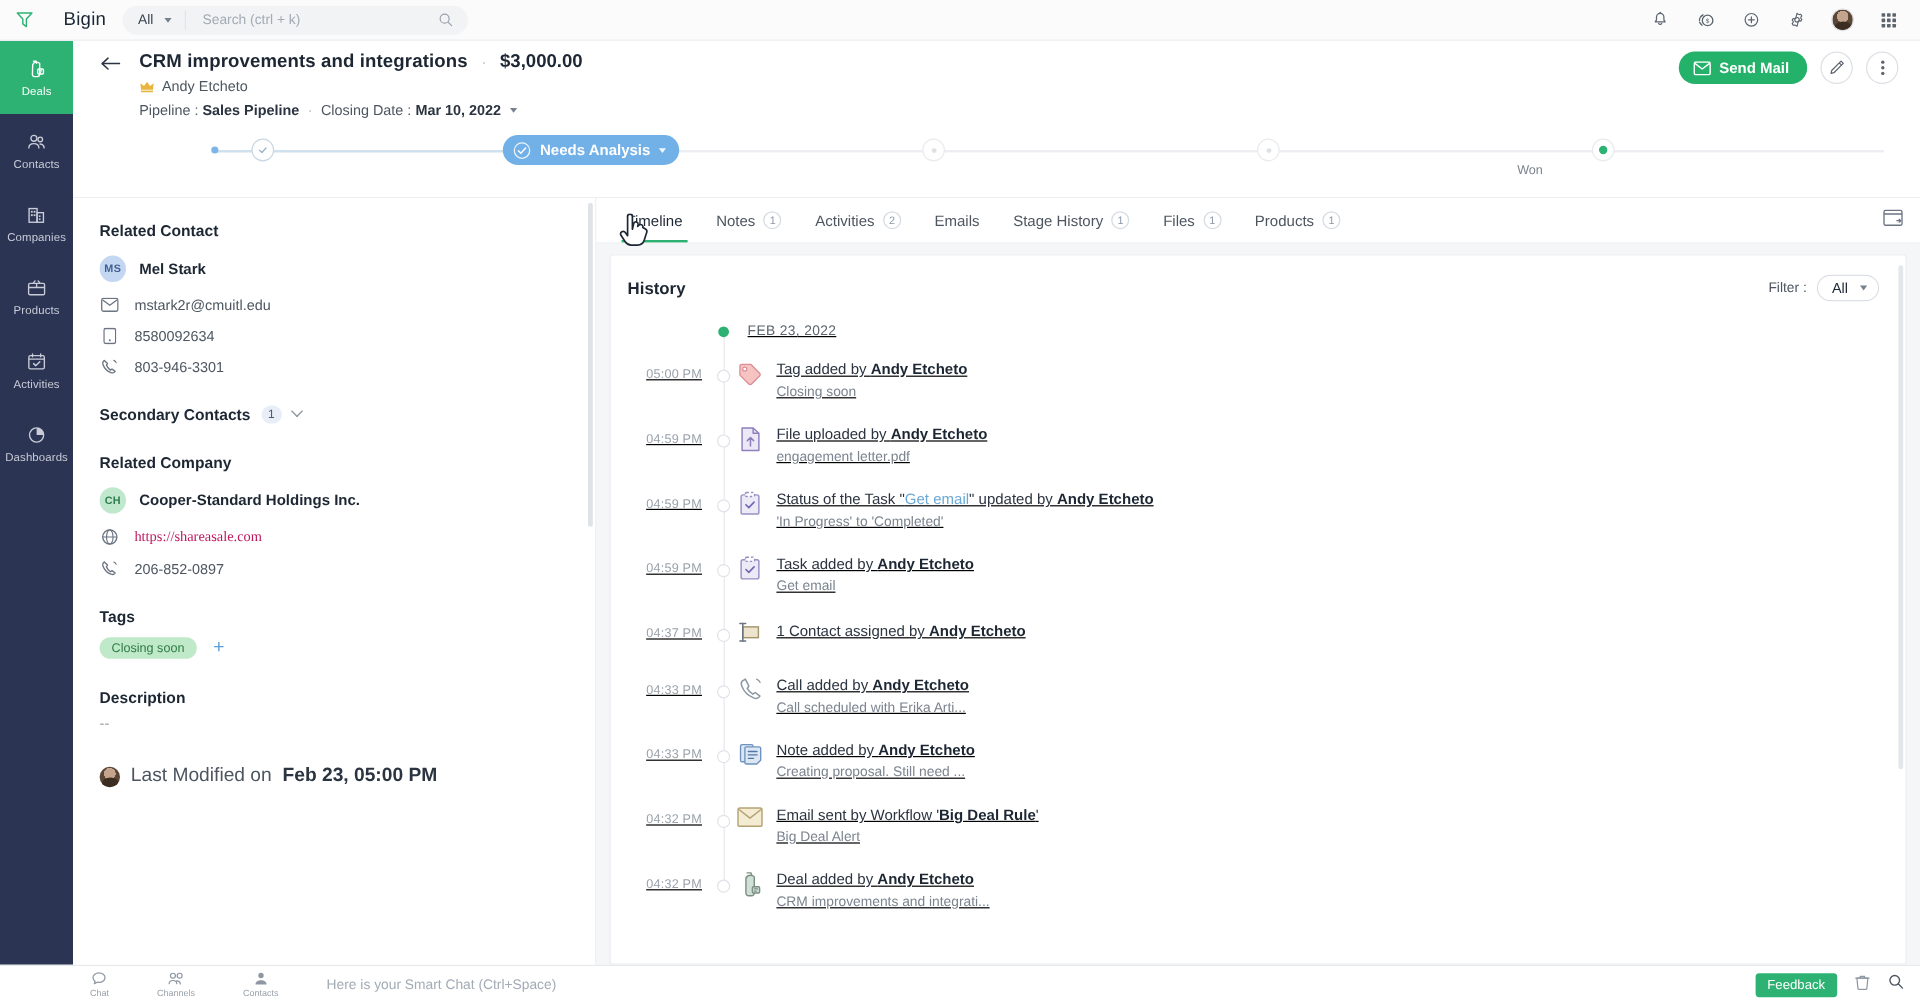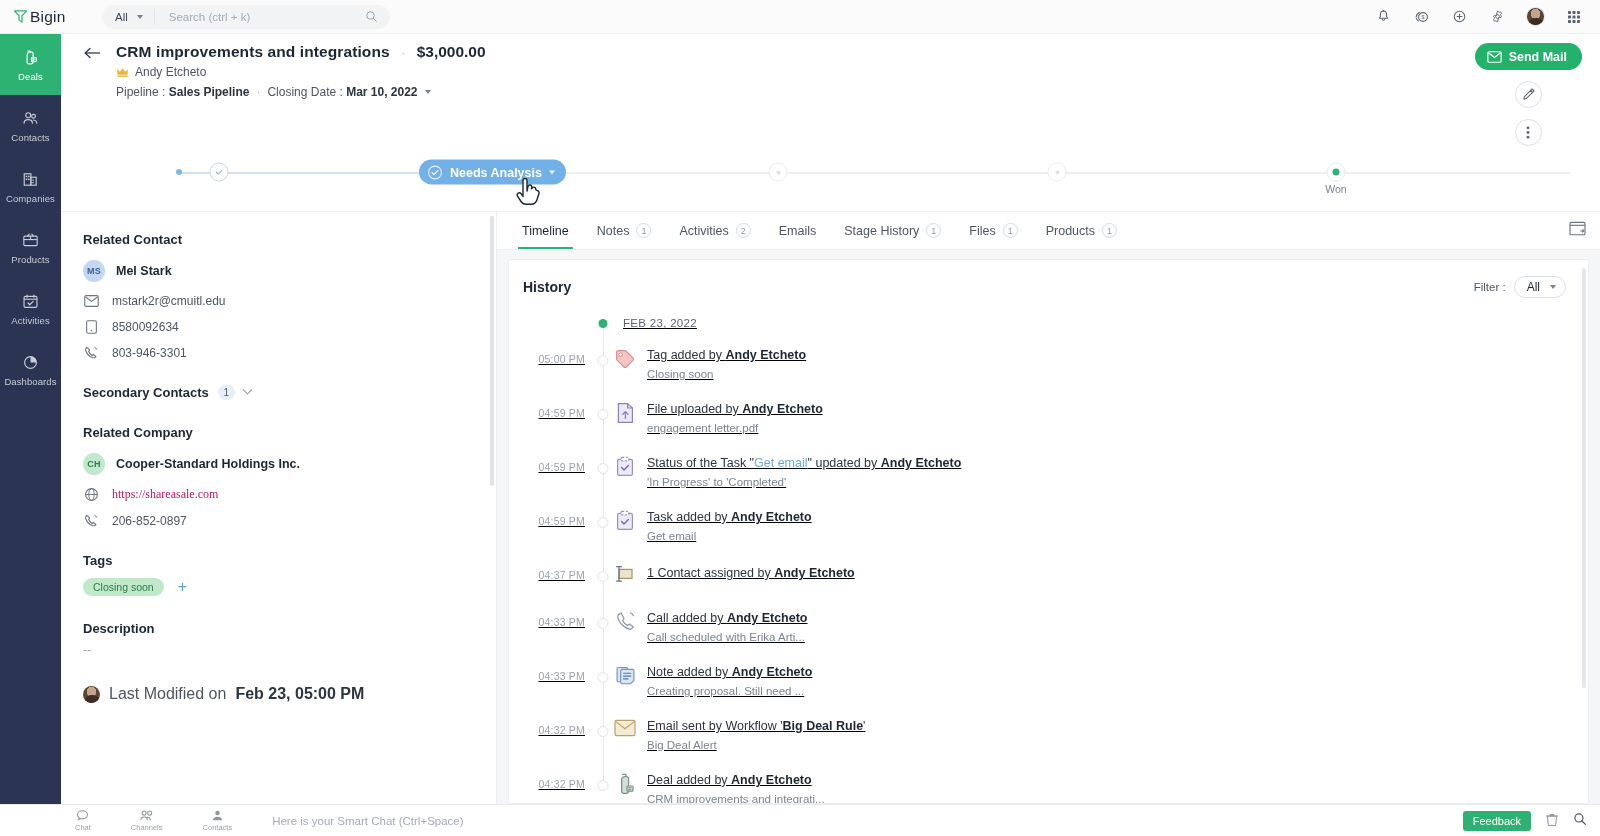--- a/index.html
+++ b/index.html
@@ -9,21 +9,21 @@
     background: #fff; overflow: hidden;
     -webkit-font-smoothing: antialiased;
   }
   .app { position: relative; width: 1600px; height: 836px; display: flex; flex-direction: column; }
 
   
   .topbar {
     height: 34px; background: #fbfbfc; display: flex; align-items: center;
     border-bottom: 1px solid #eceef1; flex: 0 0 34px; position: relative; z-index: 40;
   }
-  .brand { width: 95px; display: flex; align-items: center; gap: 2px; padding-left: 13px; }
+  .brand { width: 95px; display: flex; align-items: center; gap: 25px; padding-left: 13px; }
   .brand-mark { width: 15px; height: 15px; display: block; }
   .brand-name { font-size: 15.5px; color: #1b2733; font-weight: 400; letter-spacing: .2px; }
   .searchwrap {
     display: flex; align-items: center; background: #f2f3f5; border-radius: 15px;
     height: 24px; width: 288px; margin-left: 7px;
   }
   .search-scope {
     display: flex; align-items: center; gap: 9px; padding: 0 11px 0 13px;
     border-right: 1px solid #e2e4e8; height: 16px; font-size: 11.5px; color: #3c4653;
   }
@@ -67,21 +67,21 @@
   .dh-row1 { display: flex; align-items: flex-start; padding: 0 18px 0 22px; }
   .back-arrow { margin-top: 3px; margin-right: 14px; cursor: pointer; }
   .deal-title { font-size: 15.5px; color: #1d2733; font-weight: 600; letter-spacing: .1px; }
   .dot-sep { color: #aeb4bd; margin: 0 7px; font-size: 12px; }
   .deal-amount { font-size: 15.5px; color: #1d2733; font-weight: 600; }
   .owner-row { display: flex; align-items: center; gap: 6px; margin-top: 4px; }
   .owner-name { font-size: 12px; color: #4d5660; }
   .meta-row { margin-top: 6px; font-size: 12px; color: #4d5660; display: flex; align-items: center; }
   .meta-row b { font-weight: 600; color: #2b3440; }
   .meta-caret { margin-left: 7px; width: 0; height: 0; border-left: 3.5px solid transparent; border-right: 3.5px solid transparent; border-top: 4px solid #77818e; }
-  .dh-actions { margin-left: auto; display: flex; align-items: center; gap: 11px; flex-direction: column; }
+  .dh-actions { margin-left: auto; display: flex; align-items: flex-end; gap: 11px; }
   .btn-mail {
     background: #24b26b; color: #fff; border: 0; border-radius: 16px; height: 27px;
     padding: 0 15px 0 12px; font-size: 12.5px; font-weight: 600; display: flex;
     align-items: center; gap: 7px; cursor: pointer; font-family: inherit;
   }
   .circ-btn {
     width: 27px; height: 27px; border-radius: 50%; border: 1px solid #dcdfe4; background: #fff;
     display: flex; align-items: center; justify-content: center; cursor: pointer;
   }
 
@@ -468,21 +468,21 @@
           <div class="st-node" style="left:996px">
             <div class="st-circle plain">
                 <div class="st-dot-grey"></div>
               </div>
           </div>
           <div class="st-node" style="left:1275px">
             <div class="st-circle plain">
                 <div class="st-dot-green"></div>
               </div>
           </div>
-          <div class="st-caption" style="left:1275px">Won</div>
+          <div class="st-caption" style="left:1214px">Won</div>
 
         </div>
       </div>
 
       <div class="split">
 
         <div class="detail">
           <div class="sec-title">Related Contact</div>
           <div class="person-row">
             <span class="ava blue">MS</span>

